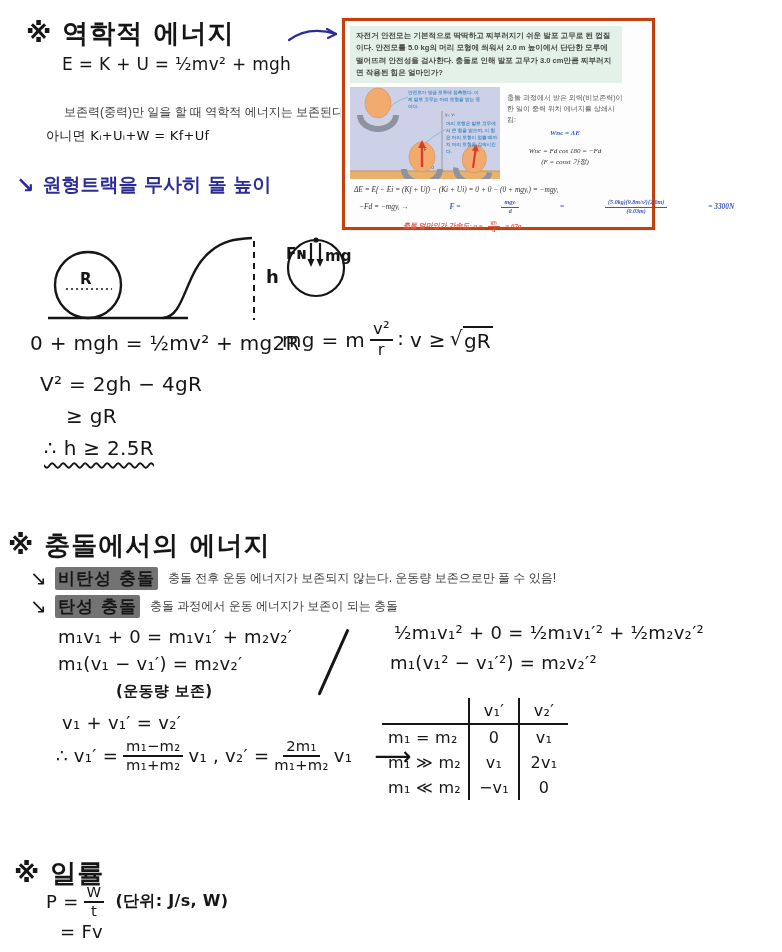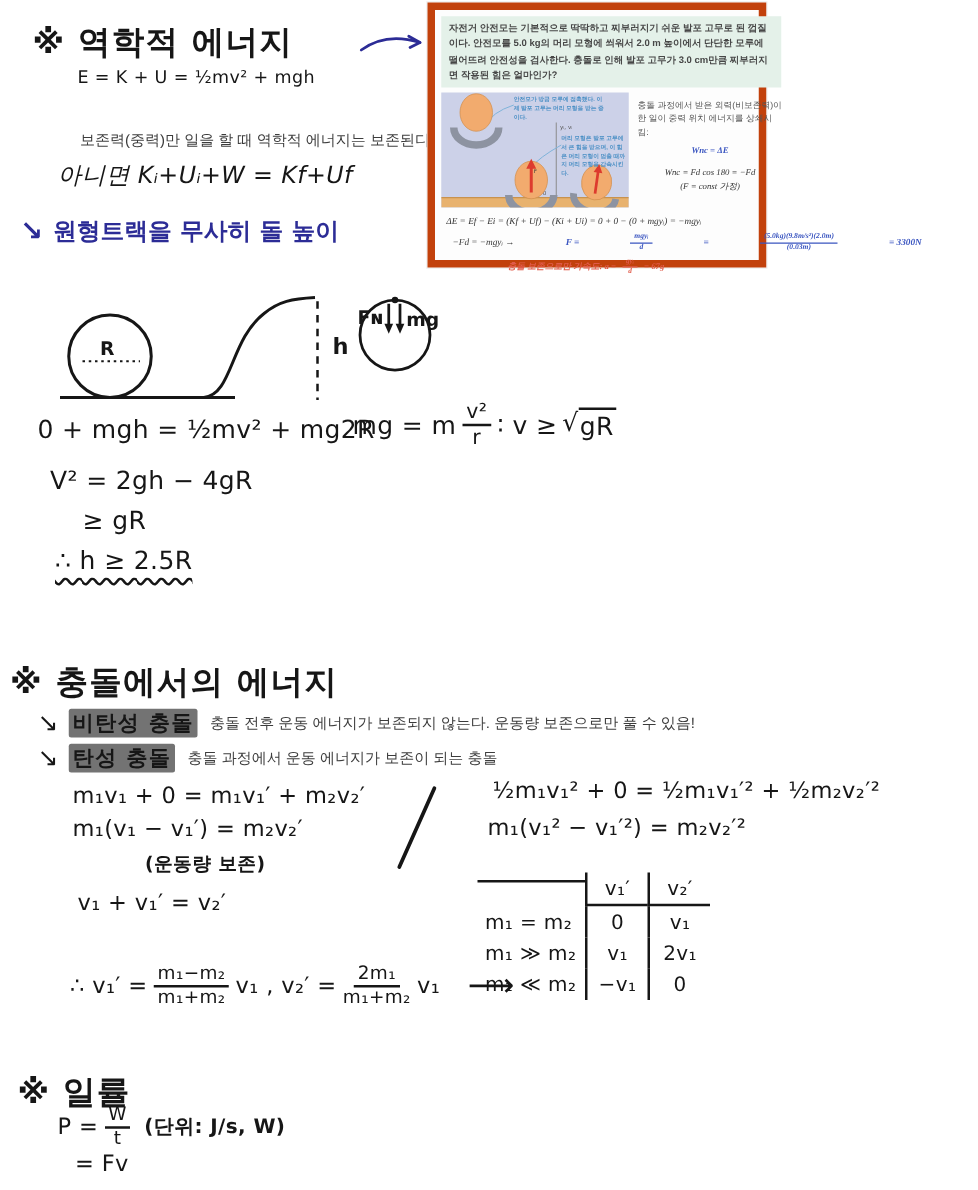--- a/index.html
+++ b/index.html
@@ -20,51 +20,51 @@
   .frac .num { border-bottom:2px solid currentColor; padding:0 3px 1px; }
   .frac.thin .num { border-bottom-width:1px; }
   .sqrt { display:inline-flex; align-items:flex-start; }
   .rad { border-top:2px solid currentColor; padding:1px 2px 0 1px; }
   .wavy { text-decoration:underline; text-decoration-style:wavy; text-decoration-thickness:2px; text-underline-offset:7px; }
   .hl { background:#737373; padding:0 3px; border-radius:2px; }
   .bullet-title { font-size:17px; font-weight:700; letter-spacing:1px; }
   .slash { width:2.5px; height:72px; background:#161616; transform:rotate(24deg); border-radius:2px; }
 
   
-  .clip { left:342px; top:2px; width:271px; height:212px; background:#fdfdfd;
-          border:6px solid #c2410c; box-shadow:0 0 0 1px #eee; font-family:"Liberation Sans", sans-serif; }
+  .clip { left:342px; top:18px; width:313px; height:212px; background:#fdfdfd;
+          border:3px solid #c2410c; box-shadow:0 0 0 1px #eee; font-family:"Liberation Sans", sans-serif; }
   .clip-problem { position:absolute; left:5px; top:5px; width:272px; background:#e4f1e9;
           padding:4px 6px; font-size:7.6px; line-height:1.62; color:#474747; font-weight:600; }
   .clip-panel { position:absolute; left:5px; top:66px; width:150px; height:92px; background:#ccd1e8; }
   .clip-ann { position:absolute; font-size:4.6px; line-height:1.5; color:#4a8fc5; font-weight:600; }
   .clip-right { position:absolute; left:162px; top:72px; width:116px; font-size:7px; line-height:1.55; color:#555; }
   .clip-serif { font-family:"Liberation Serif", serif; font-style:italic; }
   .clip-blue { color:#3a55c0; font-weight:700; }
   .clip-eqline { position:absolute; font-family:"Liberation Serif", serif; font-style:italic;
           font-size:7.4px; color:#333; white-space:nowrap; display:flex; align-items:center; }
   .clip-red { color:#e05a49; font-weight:700; }
 
   
   .ctable { font-size:16px; font-weight:500; }
-  .ct-row { display:flex; align-items:flex-start; }
+  .ct-row { display:flex; align-items:flex-end; }
   .ct-cell { padding:3px 6px; display:flex; align-items:center; justify-content:center; }
   .ct-label { width:86px; justify-content:flex-start; }
   .ct-v { width:50px; border-left:2px solid #161616; }
   .ct-head .ct-cell { border-bottom:2px solid #161616; }
   svg text { font-family:"DejaVu Sans", sans-serif; }
 </style>
 </head>
 <body>
 
 <div class="page">
 
   <div class="abs hw h1" style="left:26px; top:16px;">※ 역학적 에너지</div>
-  <div class="abs hw eq" style="left:62px; top:54px; font-size:14px;">E = K + U = ½mv² + mgh</div>
+  <div class="abs hw eq" style="left:62px; top:54px; font-size:17px;">E = K + U = ½mv² + mgh</div>
   <div class="abs typed" style="left:64px; top:104px;">보존력(중력)만 일을 할 때 역학적 에너지는 보존된다!</div>
-  <div class="abs hw eq" style="left:46px; top:127px; font-size:19px;font-style:italic;">아니면  Kᵢ+Uᵢ+W = Kf+Uf</div>
+  <div class="abs hw eq" style="left:46px; top:127px; font-size:13px;">아니면  Kᵢ+Uᵢ+W = Kf+Uf</div>
 
   <div class="abs row hw-blue" style="left:16px; top:172px; font-size:19px; font-weight:600;">
     <span style="margin-right:8px; font-size:22px;">↘</span>
     <span>원형트랙을 무사히 돌 높이</span>
   </div>
 
   <svg class="abs" style="left:286px; top:24px;" width="58" height="24">
     <path d="M3,16 C18,5 34,5 50,10" stroke="#2c2c96" stroke-width="2.2" fill="none" stroke-linecap="round"></path>
     <path d="M50,10 L41,5 M50,10 L42,14" stroke="#2c2c96" stroke-width="2.2" fill="none" stroke-linecap="round"></path>
   </svg>
@@ -126,21 +126,21 @@
       </span>
       <span class="clip-blue">=</span>
       <span class="frac thin clip-blue">
         <span class="num">(5.0kg)(9.8m/s²)(2.0m)</span>
           <span>(0.03m)</span>
       </span>
       <span class="clip-blue">= 3300N</span>
     </div>
 
     <div class="clip-eqline clip-red" style="left:58px; top:198px; font-size:7px;">
-      <span>충돌 보존으로만 가속도: a =</span>
+      <span>충돌 얼마인가 가속도: a =</span>
       <span class="frac thin">
         <span class="num">gyᵢ</span>
           <span>d</span>
       </span>
       <span>= 67g</span>
     </div>
   </div>
 
   <svg class="abs" style="left:28px; top:228px;" width="340" height="108">
     <circle cx="60" cy="57" r="33" stroke="#161616" stroke-width="2.4" fill="none"></circle>
@@ -198,21 +198,21 @@
   <div class="abs hw eq-sm" style="left:58px; top:653px;">m₁(v₁ − v₁′) = m₂v₂′</div>
   <div class="abs hw" style="left:116px; top:682px; font-size:15px; font-weight:600;">(운동량 보존)</div>
 
   <div class="abs slash" style="left:332px; top:626px;"></div>
 
   <div class="abs hw eq-sm" style="left:362px; top:622px;margin-left:32px;">½m₁v₁² + 0 = ½m₁v₁′² + ½m₂v₂′²</div>
   <div class="abs hw eq-sm" style="left:390px; top:652px;">m₁(v₁² − v₁′²) = m₂v₂′²</div>
 
   <div class="abs hw eq-sm" style="left:62px; top:712px;">v₁ + v₁′ = v₂′</div>
 
-  <div class="abs row hw eq-sm" style="left:56px; top:771px;">
+  <div class="abs row hw eq-sm" style="left:56px; top:738px;">
     <span>∴ v₁′ =</span>
     <span class="frac">
       <span class="num">m₁−m₂</span>
         <span>m₁+m₂</span>
     </span>
     <span>v₁  ,  v₂′ =</span>
     <span class="frac">
       <span class="num">2m₁</span>
         <span>m₁+m₂</span>
     </span>

